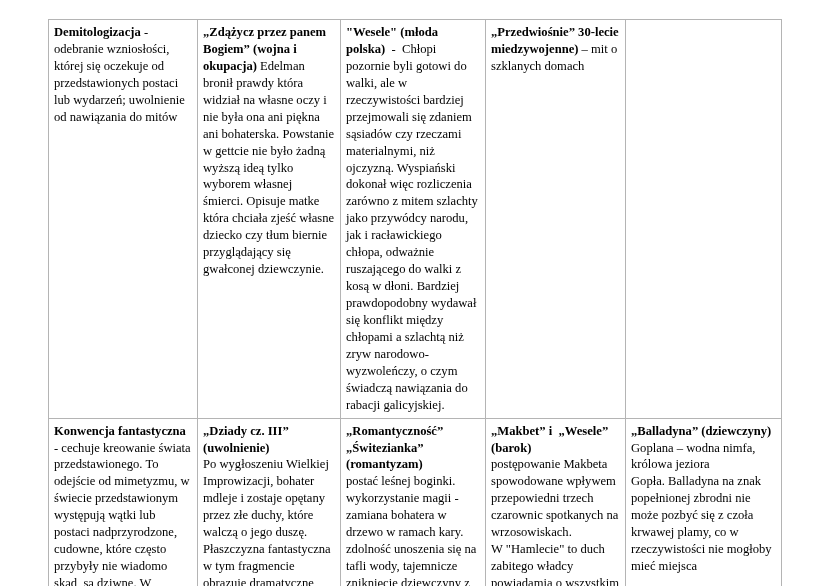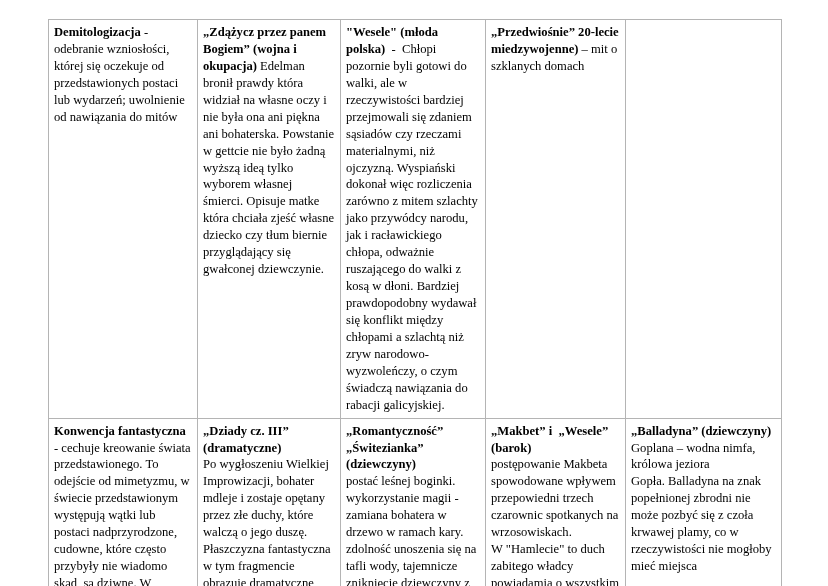--- a/index.html
+++ b/index.html
@@ -75,36 +75,36 @@
         <td>
           <span class="cell-text"><span class="bold-head">Demitologizacja</span><span> - odebranie wzniosłości, której się oczekuje od przedstawionych postaci lub wydarzeń; uwolnienie od nawiązania do mitów</span></span>
         </td>
         <td>
           <span class="cell-text"><span class="bold-head">„Zdążycz przez panem Bogiem” (wojna i okupacja)</span><span> Edelman bronił prawdy która widział na własne oczy i nie była ona ani piękna ani bohaterska. Powstanie w gettcie nie było żadną wyższą ideą tylko wyborem własnej śmierci. Opisuje matke która chciała zjeść własne dziecko czy tłum biernie przyglądający się gwałconej dziewczynie.</span></span>
         </td>
         <td>
           <span class="cell-text"><span class="bold-head">"Wesele" (młoda polska)</span><span>  -  Chłopi pozornie byli gotowi do walki, ale w rzeczywistości bardziej przejmowali się zdaniem sąsiadów czy rzeczami materialnymi, niż ojczyzną. Wyspiański dokonał więc rozliczenia zarówno z mitem szlachty jako przywódcy narodu, jak i racławickiego chłopa, odważnie ruszającego do walki z kosą w dłoni. Bardziej prawdopodobny wydawał się konflikt między chłopami a szlachtą niż zryw narodowo-wyzwoleńczy, o czym świadczą nawiązania do rabacji galicyjskiej.</span></span>
         </td>
         <td>
-          <span class="cell-text"><span class="bold-head">„Przedwiośnie” 20-lecie miedzywojenne)</span><span> – mit o szklanych domach</span></span>
+          <span class="cell-text"><span class="bold-head">„Przedwiośnie” 30-lecie miedzywojenne)</span><span> – mit o szklanych domach</span></span>
         </td>
         <td>
           <span class="cell-text"><span class="bold-head"></span><span></span></span>
         </td>
       </tr>
       <tr class="row-2">
         <td>
           <span class="cell-text"><span class="bold-head">Konwencja fantastyczna</span><span> - cechuje kreowanie świata przedstawionego. To odejście od mimetyzmu, w świecie przedstawionym występują wątki lub postaci nadprzyrodzone, cudowne, które często przybyły nie wiadomo skąd, są dziwne. W stylistyce wykorzystywane są wątki baśniowe i związane z folklorem — mogą pojawiać się elementy związane z</span></span>
         </td>
         <td>
-          <span class="cell-text"><span class="bold-head">„Dziady cz. III” (dramatyczne)</span><span>
+          <span class="cell-text"><span class="bold-head">„Dziady cz. III” (uwolnienie)</span><span>
 Po wygłoszeniu Wielkiej Improwizacji, bohater mdleje i zostaje opętany przez złe duchy, które walczą o jego duszę. Płaszczyzna fantastyczna w tym fragmencie obrazuje dramatyczne skutki duchowej walki o człowieczeństwo. Egzorcyzmy przeprowadzone przez</span></span>
         </td>
         <td>
-          <span class="cell-text"><span class="bold-head">„Romantyczność” „Świtezianka” (dziewczyny)</span><span>
+          <span class="cell-text"><span class="bold-head">„Romantyczność” „Świtezianka” (romantyzam)</span><span>
 postać leśnej boginki. wykorzystanie magii - zamiana bohatera w drzewo w ramach kary. zdolność unoszenia się na tafli wody, tajemnicze zniknięcie dziewczyny z lasu</span></span>
         </td>
         <td>
           <span class="cell-text"><span class="bold-head">„Makbet” i  „Wesele” (barok)</span><span>
 postępowanie Makbeta spowodowane wpływem przepowiedni trzech czarownic spotkanych na wrzosowiskach.
 W "Hamlecie" to duch zabitego władcy powiadamia o wszystkim Hamleta i nakazuje mu zemstę</span></span>
         </td>
         <td>
           <span class="cell-text"><span class="bold-head">„Balladyna” (dziewczyny)</span><span>
 Goplana – wodna nimfa, królowa jeziora

